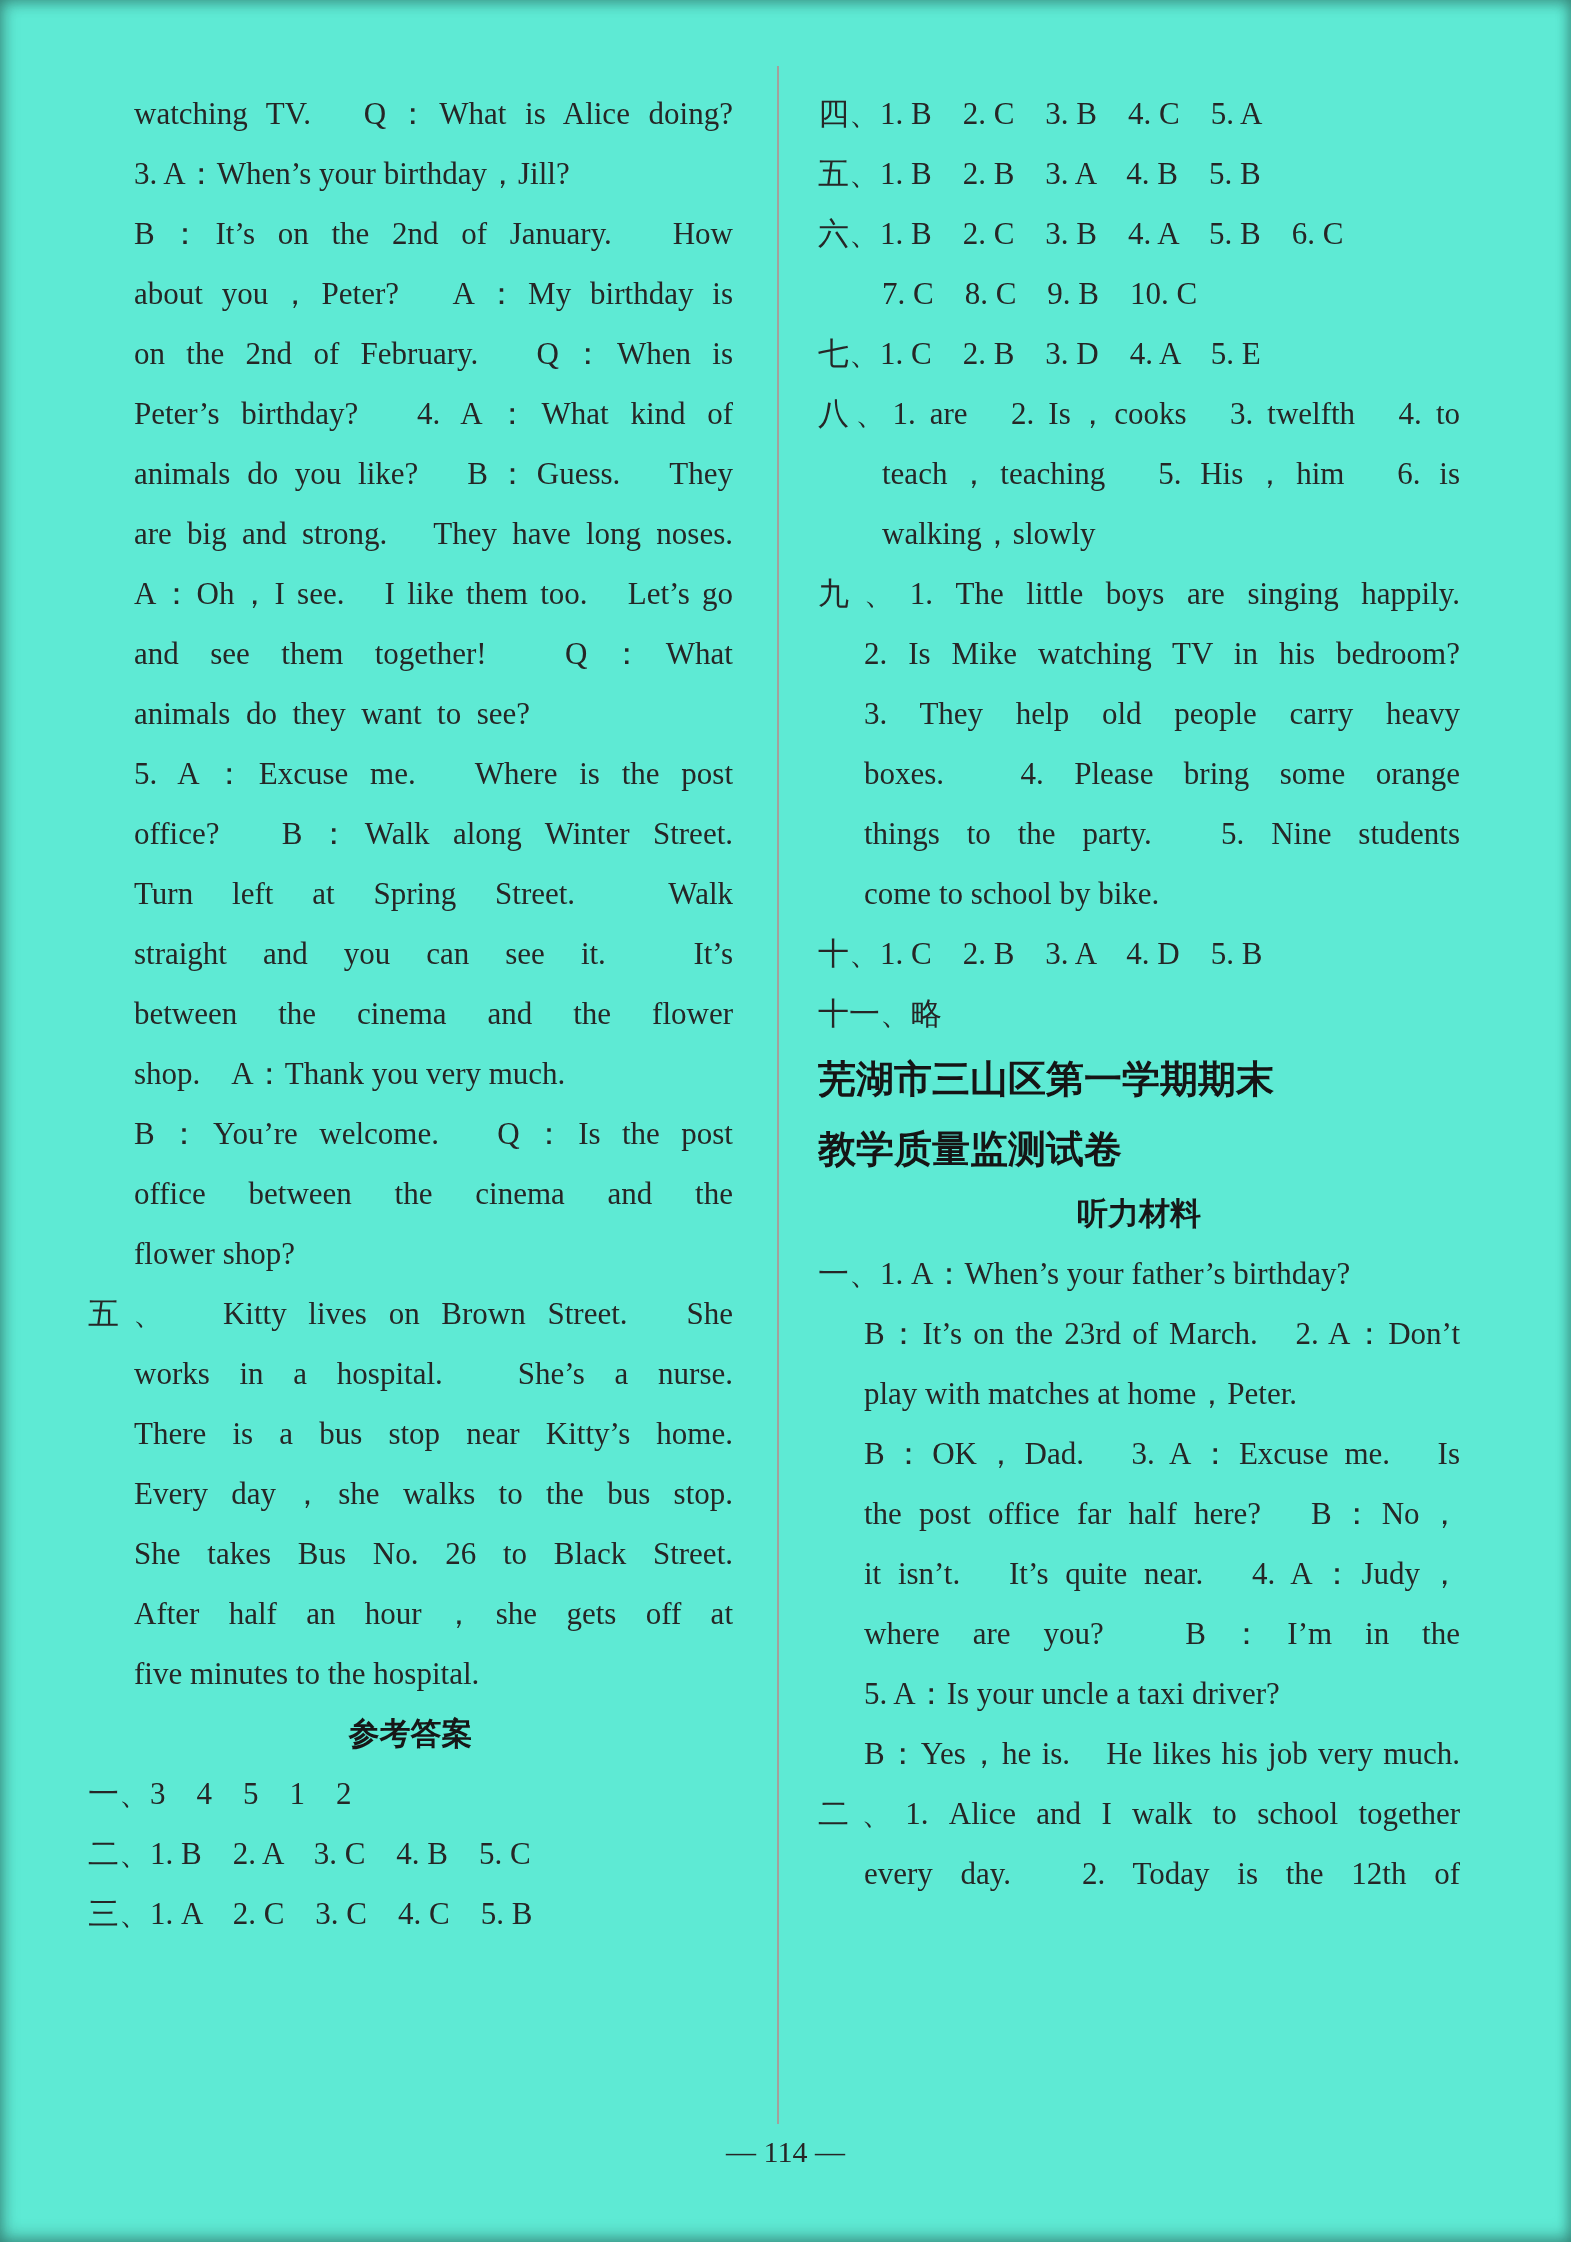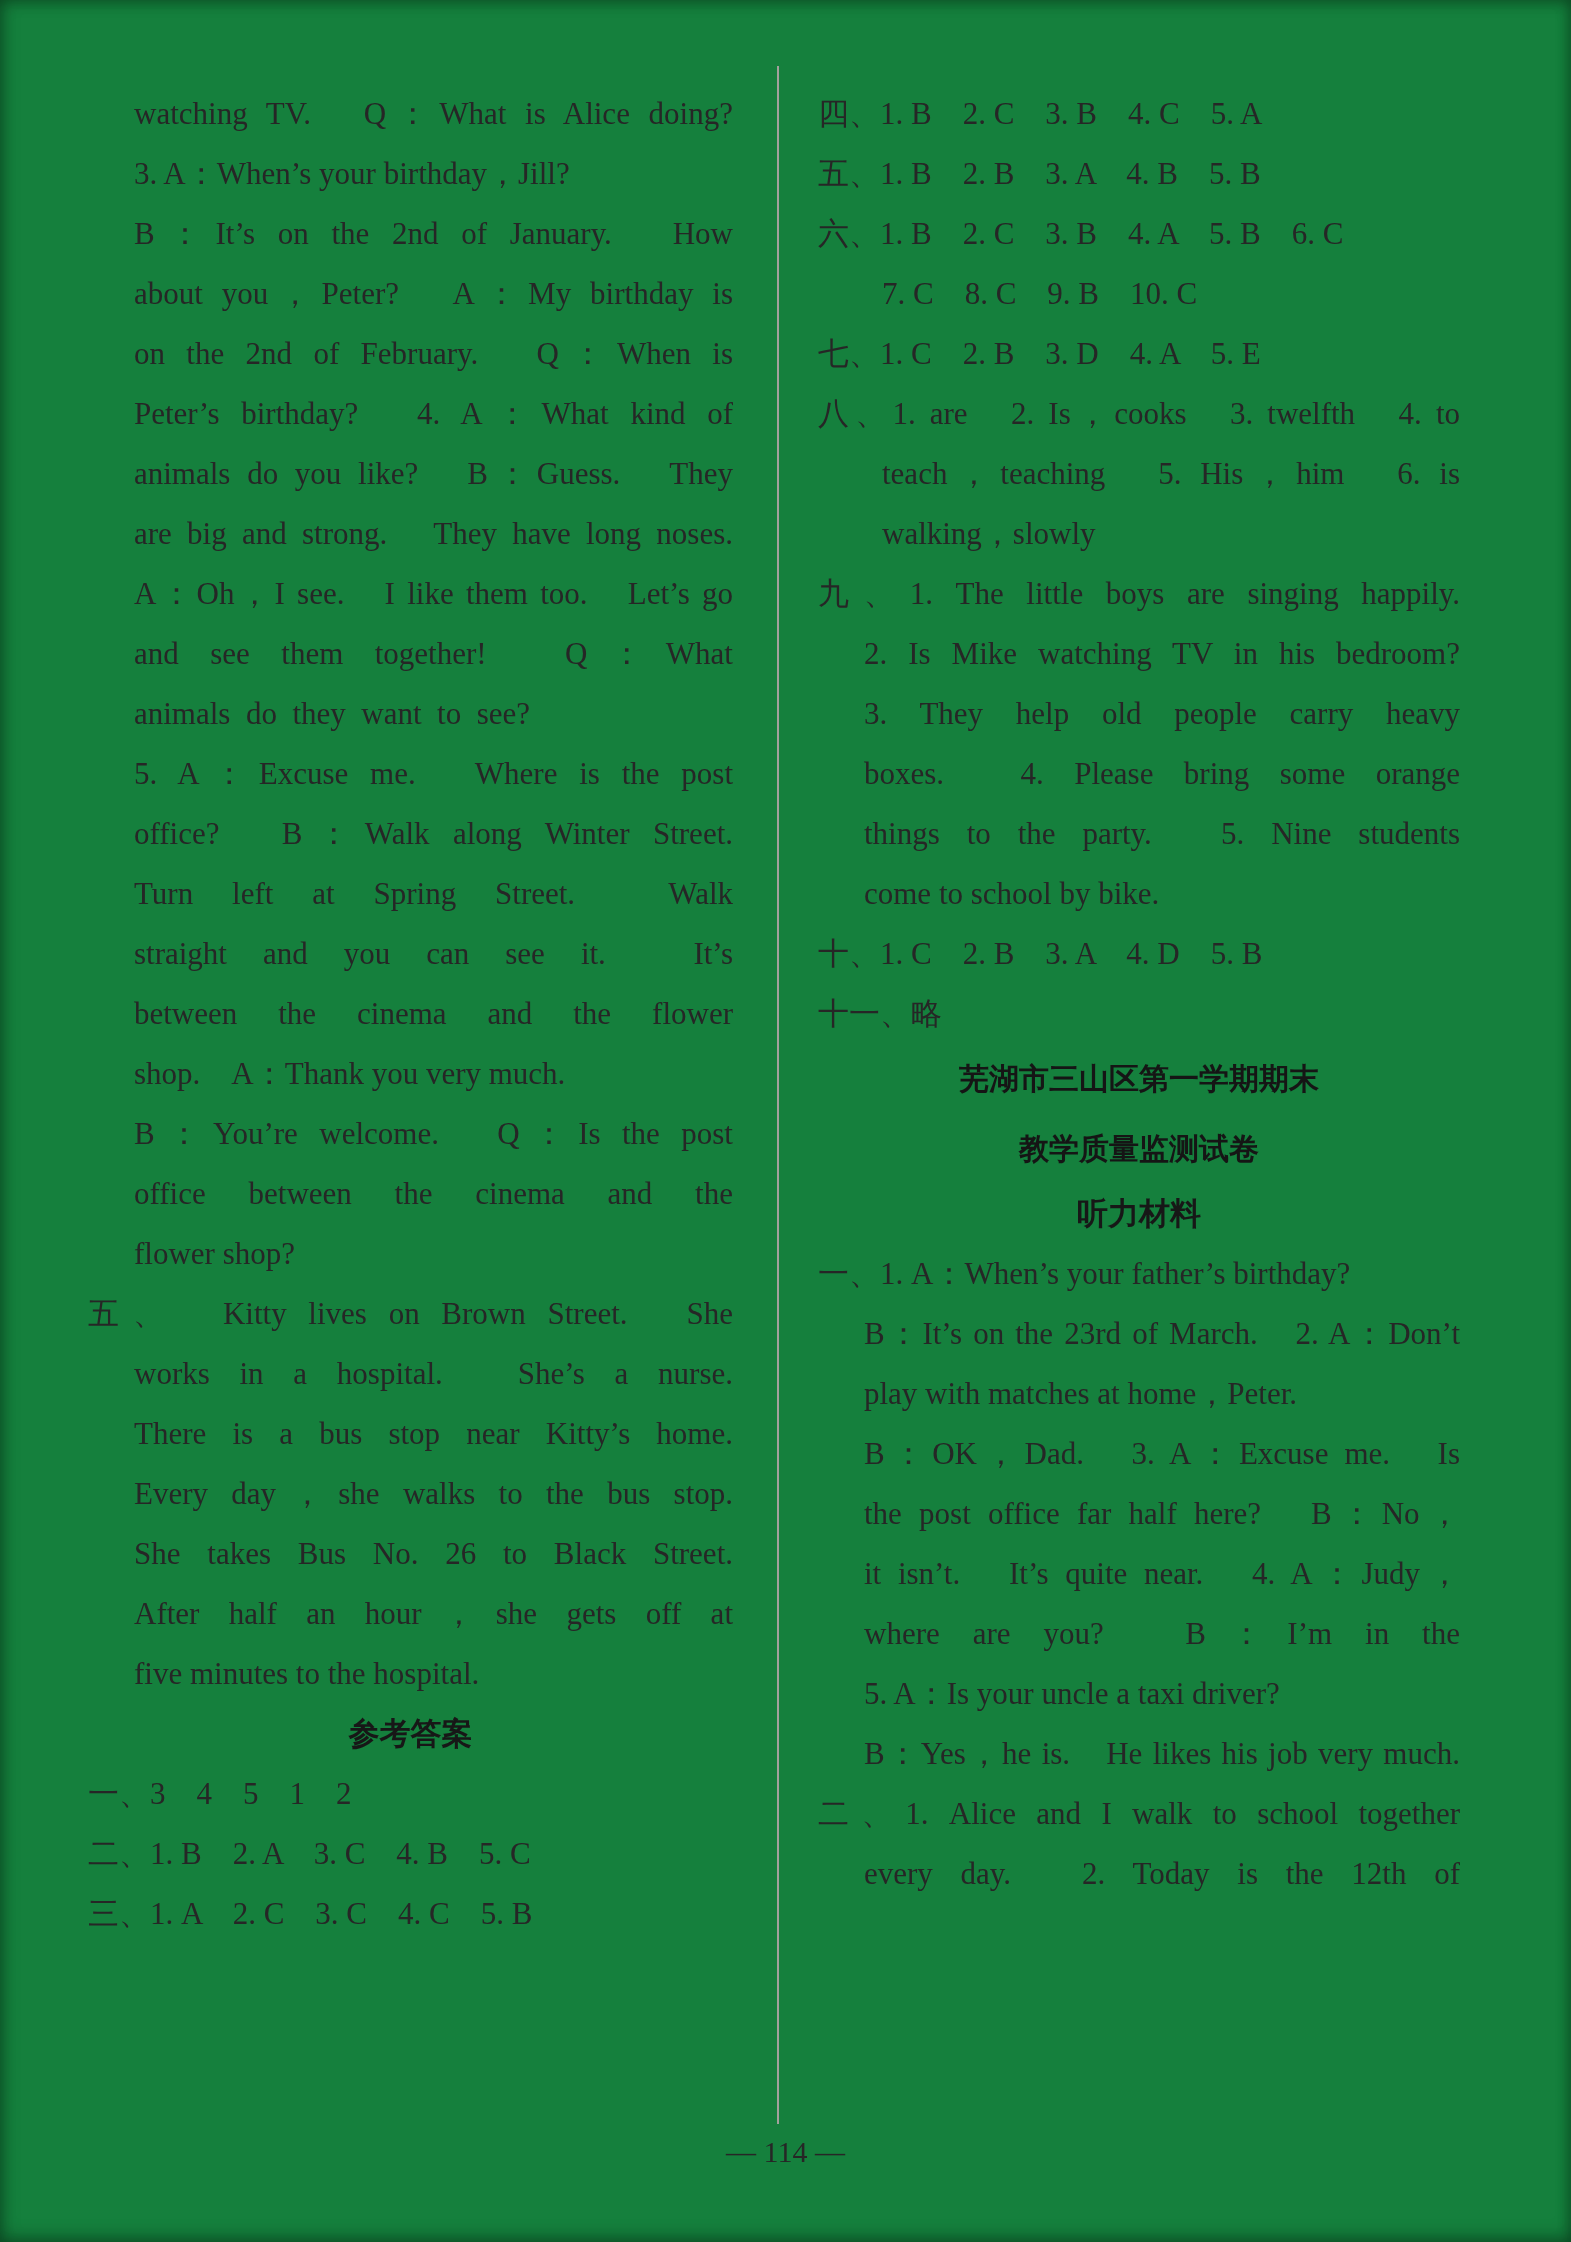--- a/index.html
+++ b/index.html
@@ -1,21 +1,21 @@
 <!DOCTYPE html>
 <html><head>
 <meta charset="utf-8">
 <style>
   html, body { margin: 0; padding: 0; background: #b9b7b3; }
   .page {
     position: relative;
     width: 1571px;
     height: 2242px;
     margin: 0 auto;
-    background: #15803d;
+    background: #5eead4;
     font-family: "Liberation Serif", "DejaVu Serif", serif;
     color: #262626;
     overflow: hidden;
     box-shadow:
       inset 0 5px 14px rgba(0,0,0,0.20),
       inset 0 -7px 16px rgba(0,0,0,0.22),
       inset 7px 0 16px rgba(0,0,0,0.10),
       inset -5px 0 12px rgba(0,0,0,0.08);
   }
   .col { position: absolute; top: 84px; }
@@ -37,24 +37,23 @@
   .line.j {
     white-space: normal;
     text-align: justify;
     text-align-last: justify;
   }
   .ind  { padding-left: 46px; }
   .ind2 { padding-left: 64px; }
   .bold { font-weight: bold; color: #171717; text-align: center; }
   .heading {
     font-weight: bold;
-    font-size: 30px;
+    font-size: 38px;
     line-height: 70px;
     height: 70px;
-    text-align: center;
     color: #151515;
   }
   .page-number {
     position: absolute;
     left: 0; right: 0;
     top: 2122px;
     height: 60px;
     line-height: 60px;
     text-align: center;
     font-size: 30px;

